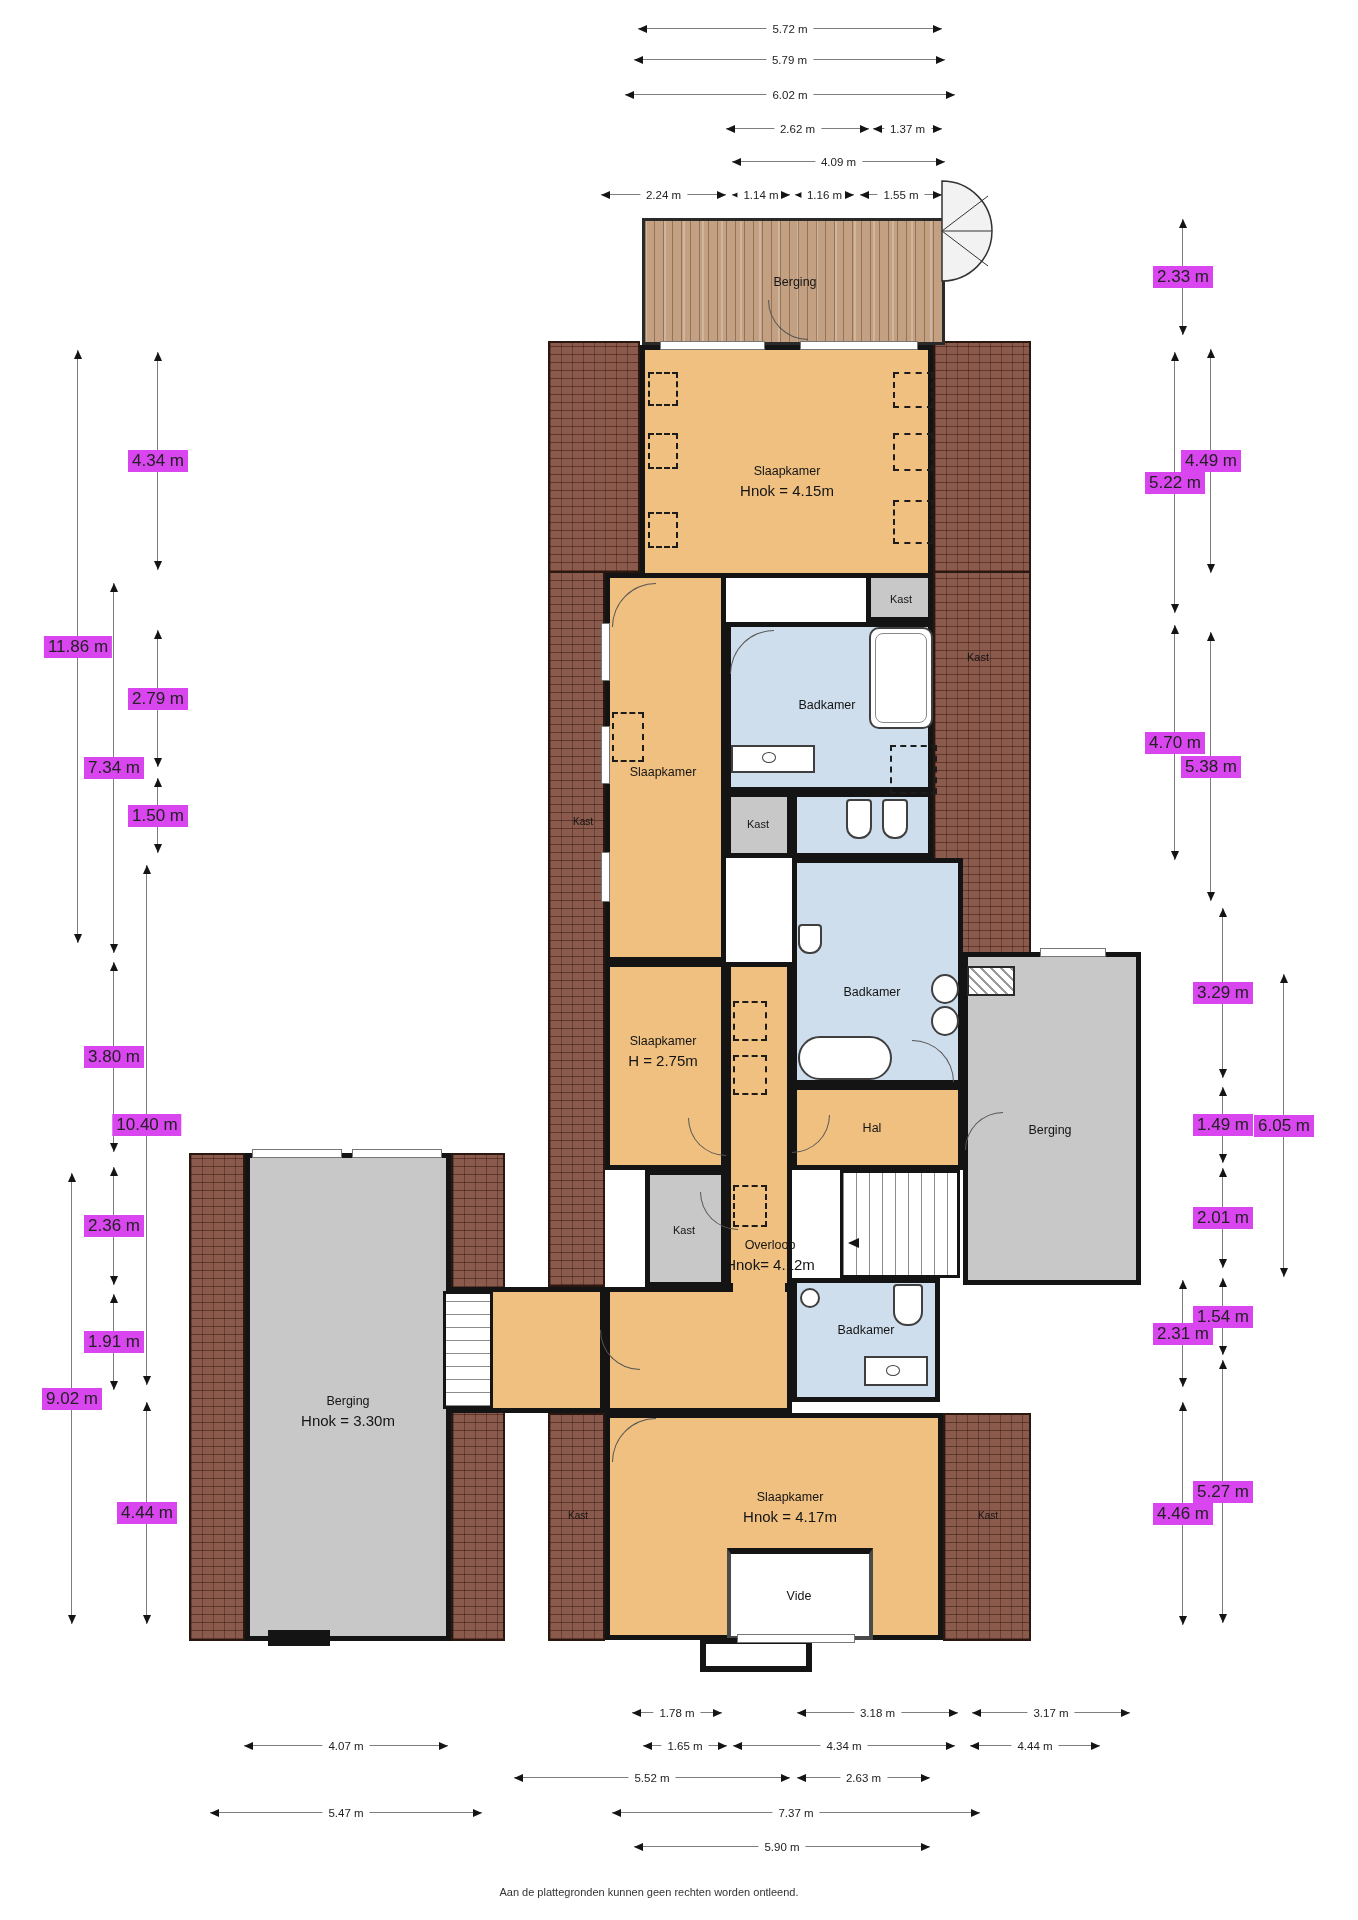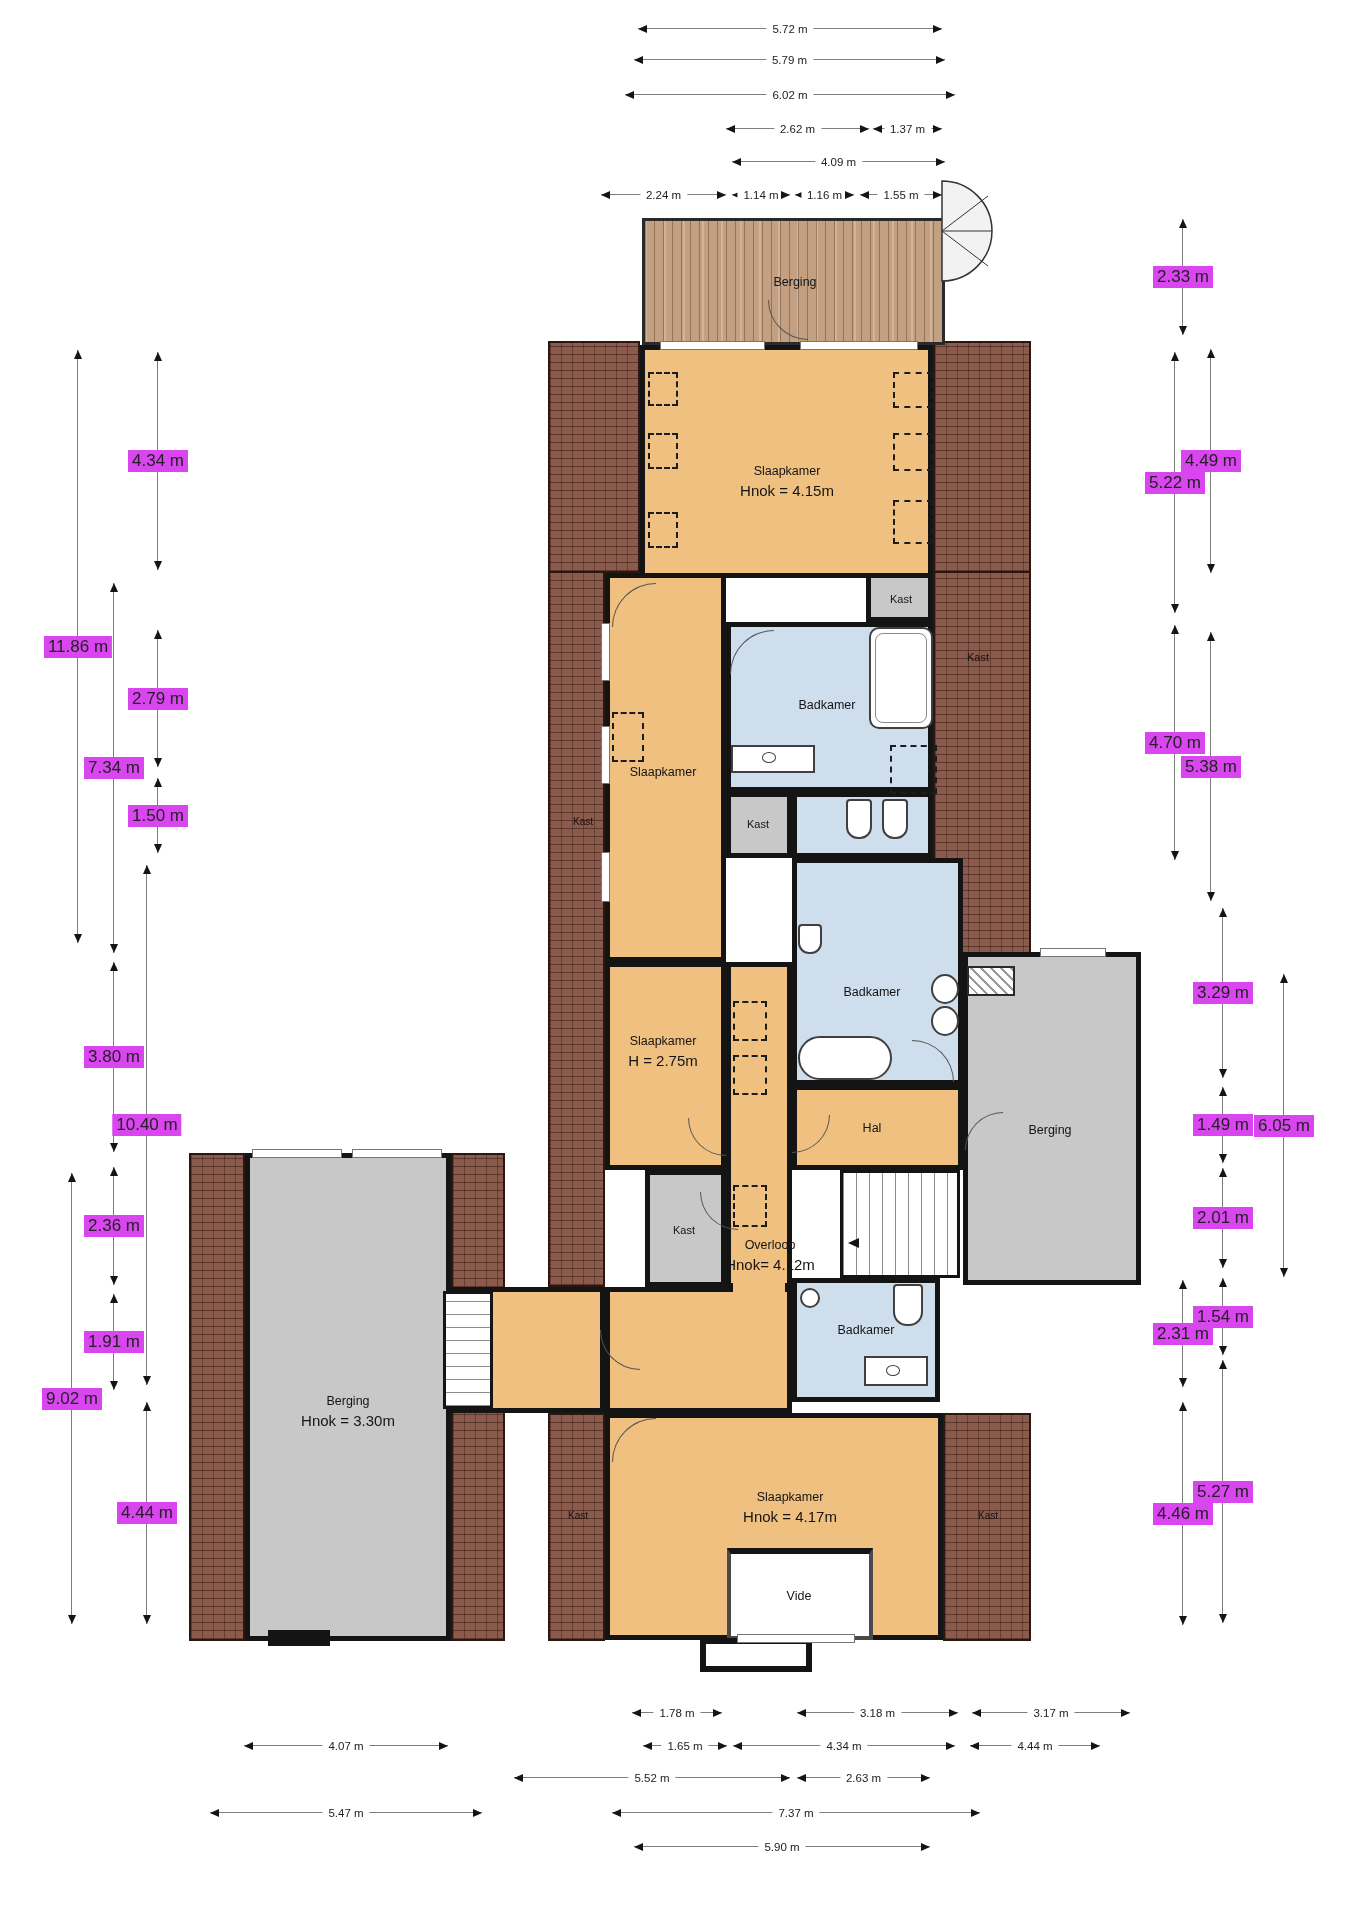--- a/index.html
+++ b/index.html
@@ -320,14 +320,15 @@
   <div class="hdim" style="left:797px;top:1777px;width:133px;">
       <span>2.63 m</span>
     </div>
   <div class="hdim" style="left:612px;top:1812px;width:368px;">
       <span>7.37 m</span>
     </div>
   <div class="hdim" style="left:634px;top:1846px;width:296px;">
       <span>5.90 m</span>
     </div>
 
+  <div class="footer" style="top:1886px;">Aan de plattegronden kunnen geen rechten worden ontleend.</div>
 
 </div>
 
 </body></html>

